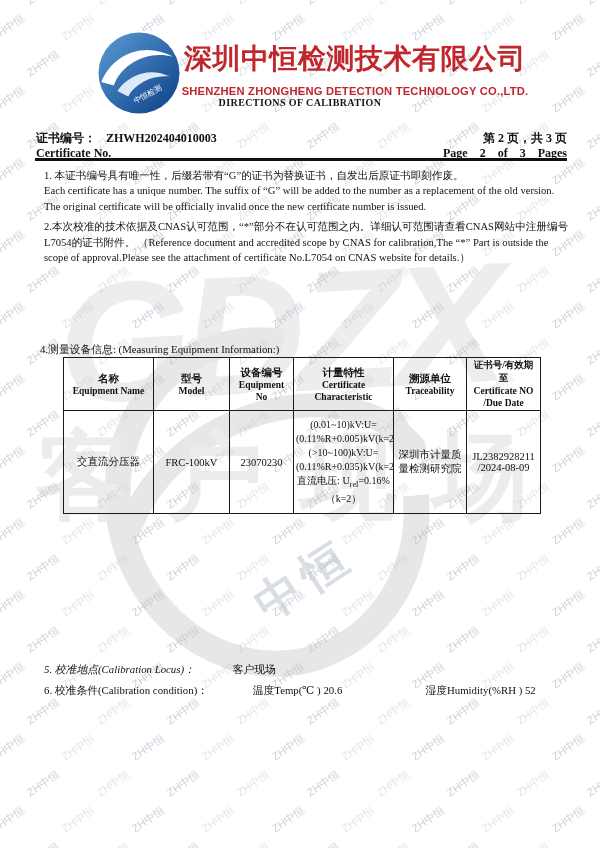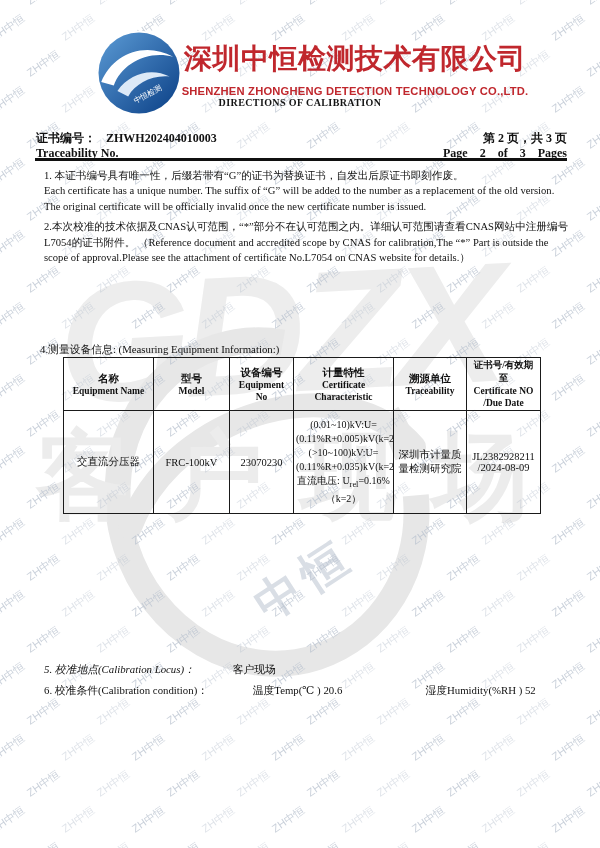--- a/index.html
+++ b/index.html
@@ -321,21 +321,21 @@
 
     <div class="doc-title-block">
       <div class="doc-title-en">DIRECTIONS OF CALIBRATION</div>
     </div>
 
     <div class="cert-row">
       <div>
         <div class="line">
           <span>证书编号：</span><span class="cert-no-value">ZHWH202404010003</span>
         </div>
-        <div class="line">Traceability No.</div>
+        <div class="line">Certificate No.</div>
       </div>
       <div class="page-block">
         <div class="line">第 2 页，共 3 页</div>
         <div class="line page-en">Page 2 of 3 Pages</div>
       </div>
     </div>
     <div class="rule"></div>
 
     <div class="notes">
       <div class="note">

